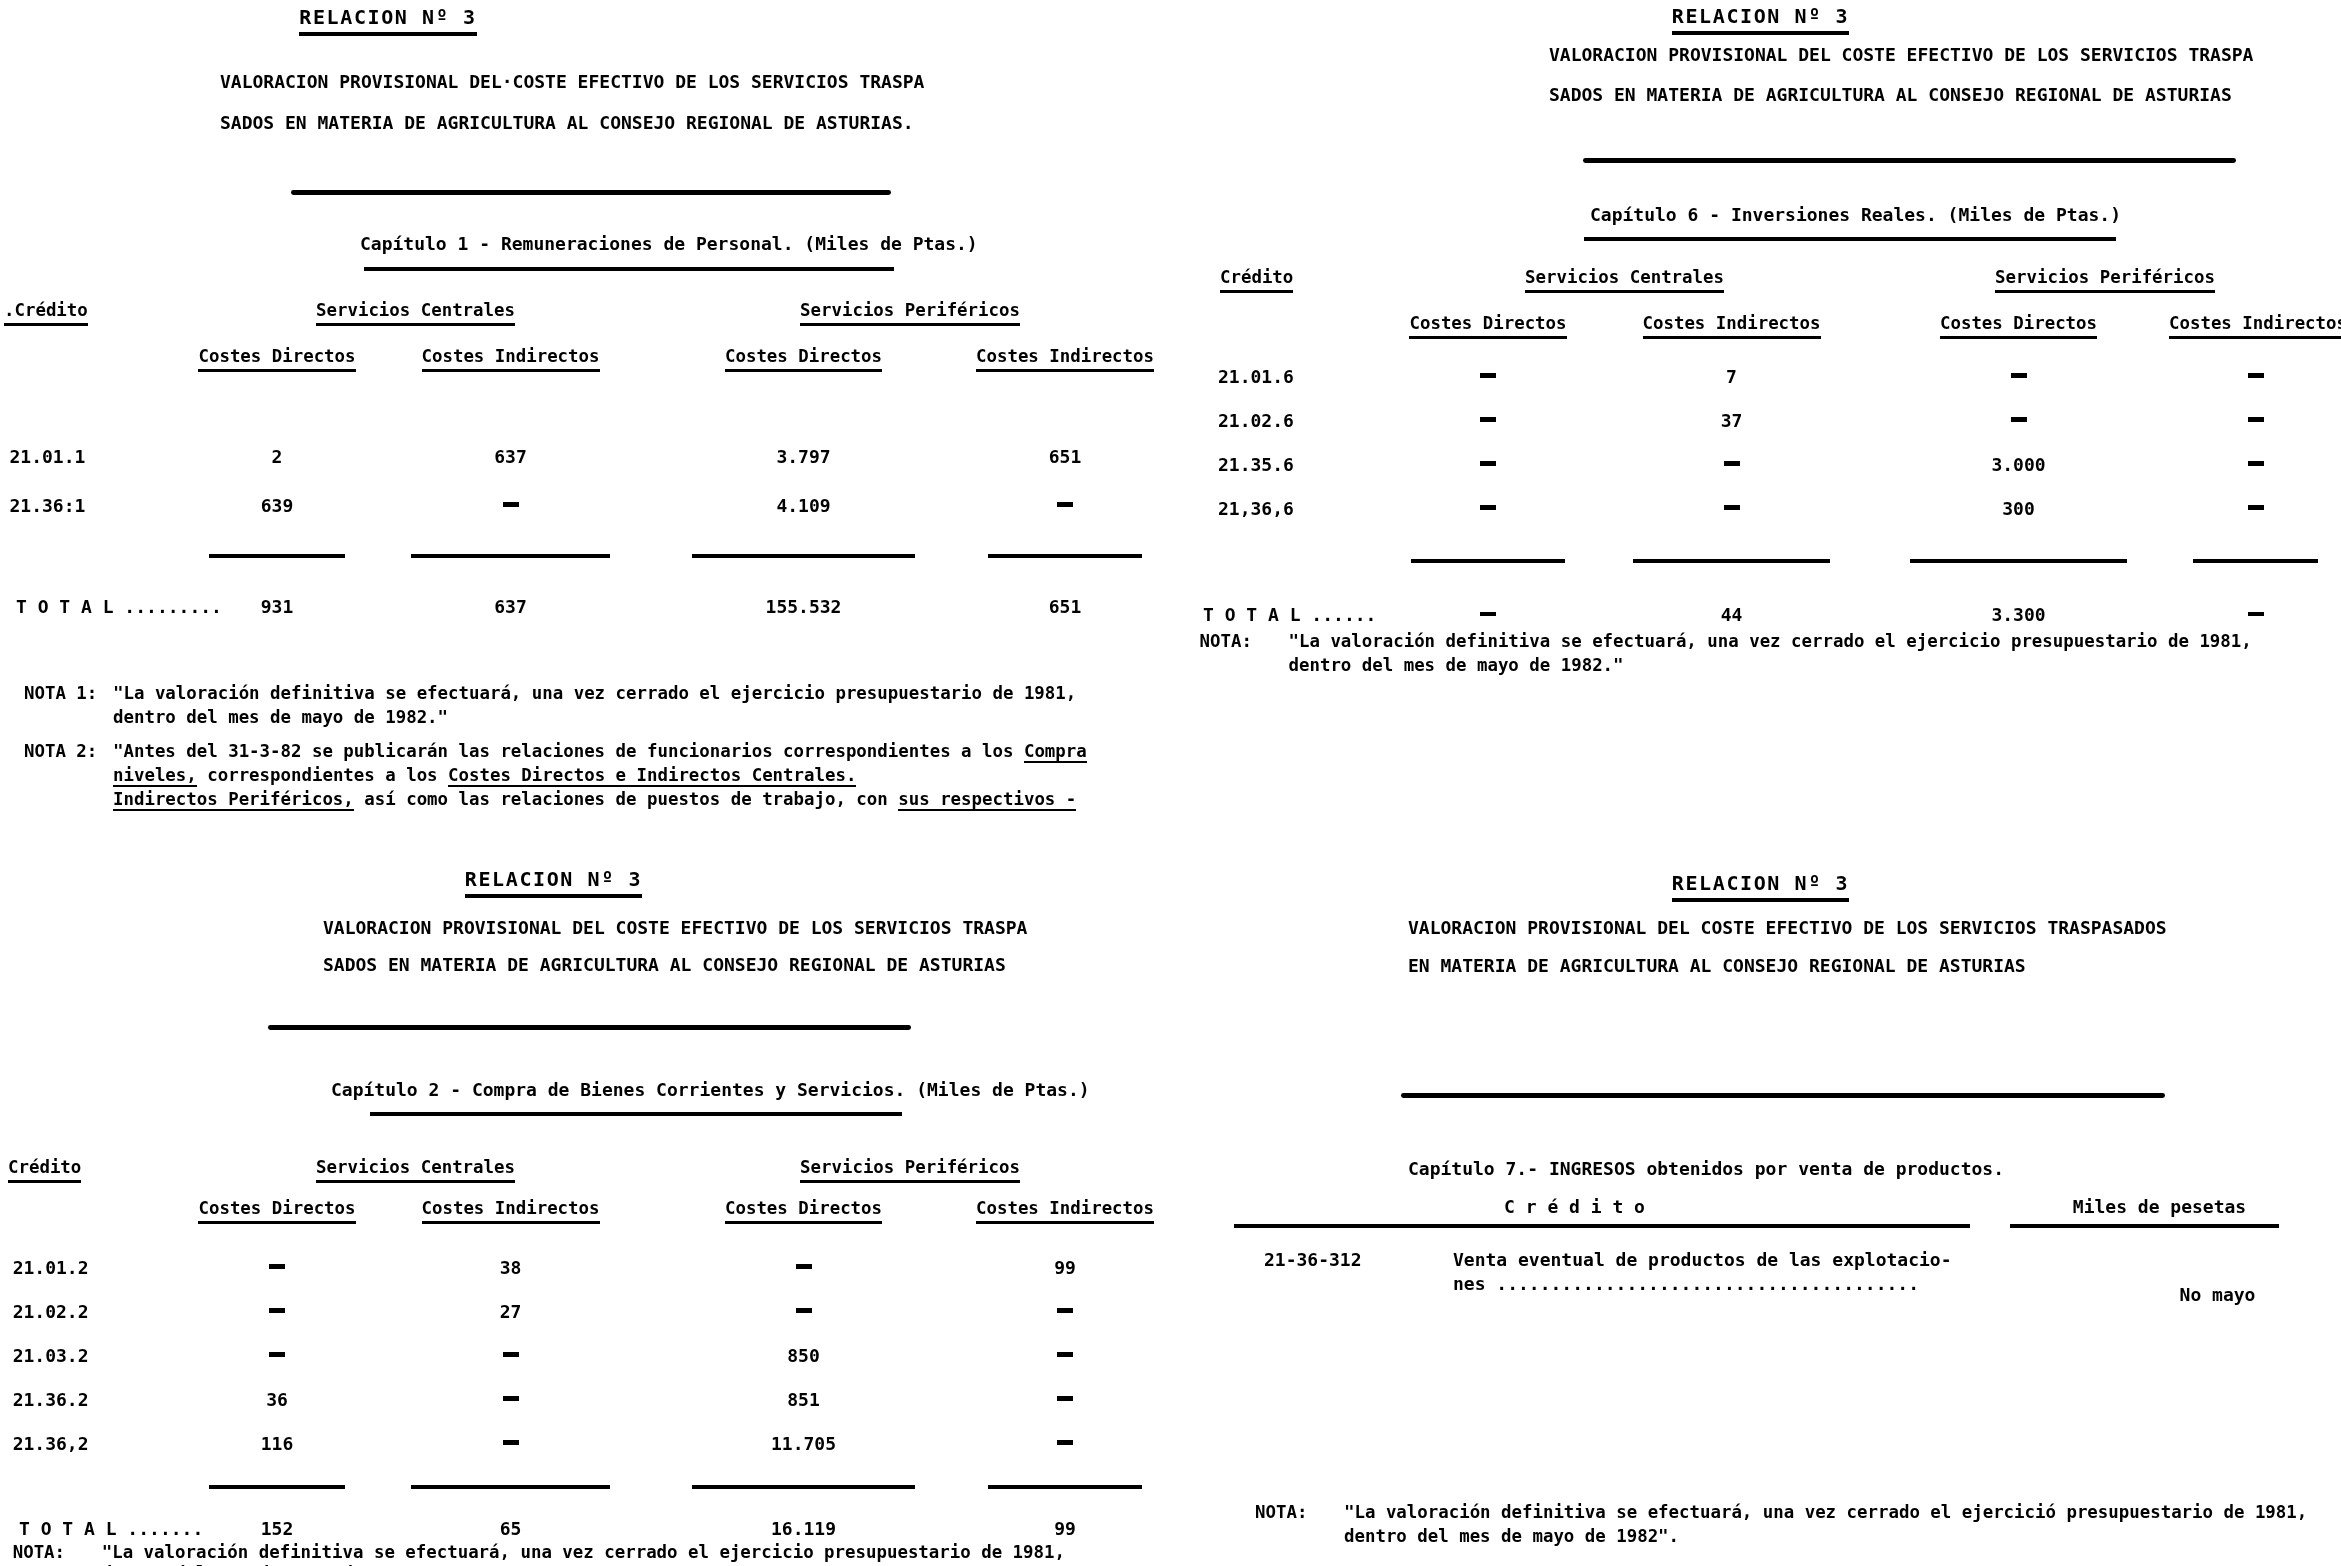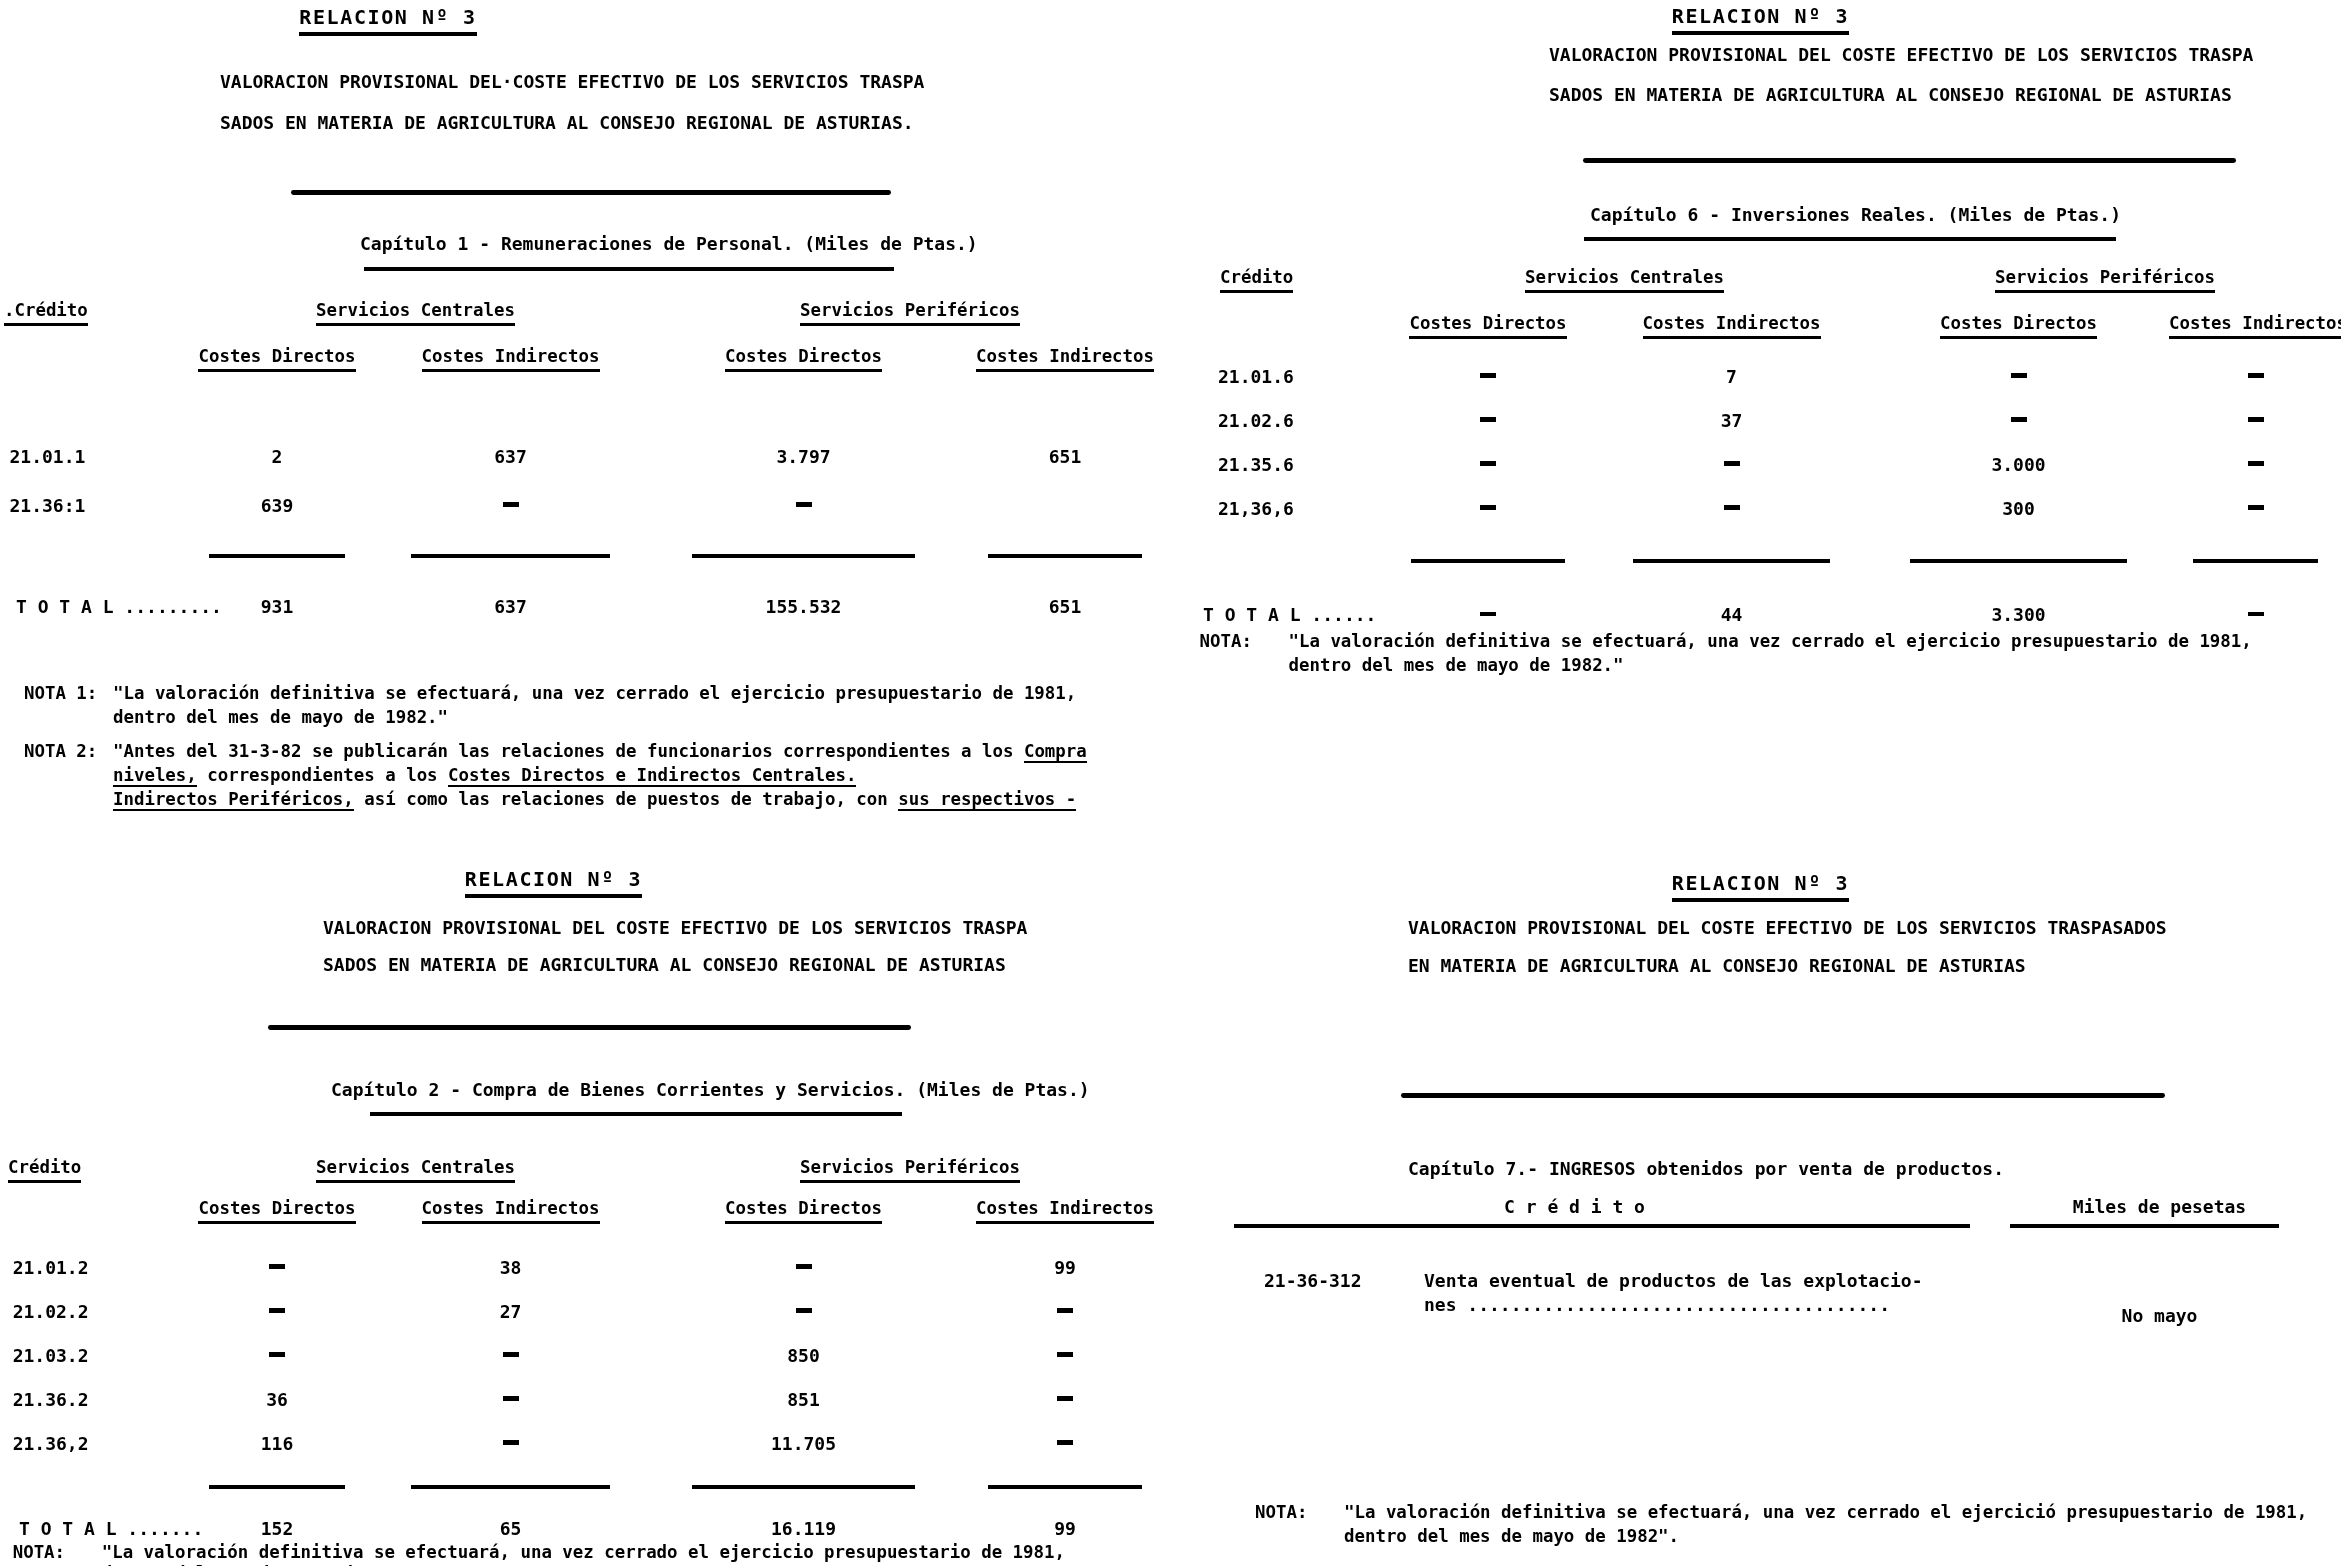--- a/index.html
+++ b/index.html
@@ -78,21 +78,21 @@
   .note-line{font-size:17.4px;line-height:24px;white-space:nowrap;}
   #q3 .note-line,#q3 .note-label{line-height:21.4px;}
   .useg{border-bottom:2.4px solid #000;padding-bottom:0.8px;}
 
   
   .income-table{position:absolute;left:0;top:360px;width:1171px;}
   .inc-head{display:grid;grid-template-columns:807px 363px;}
   .inc-h-text{font-size:18px;line-height:24px;text-align:center;}
   .inc-rule-credit{height:4px;background:#000;margin:4.7px 0 0 63px;width:736px;}
   .inc-rule-amount{height:4px;background:#000;margin:4.7px 0 0 32px;width:269px;}
-  .inc-row{display:grid;grid-template-columns:253px 554px 363px;margin-top:41px;}
+  .inc-row{display:grid;grid-template-columns:253px 554px 363px;margin-top:20px;gap:29px;}
   .inc-code{font-size:18px;padding-left:93px;line-height:24px;}
   .inc-desc .note-line{font-size:18px;}
   .inc-amount{text-align:center;font-size:18px;padding-top:36px;}
 </style>
 </head>
 <body>
 
 <div id="sheet">
 
   <section class="quad" id="q1">
@@ -122,20 +122,21 @@
           <div class="cell left"><span class="code">21.01.1</span></div>
           <div class="cell"><span class="val">2</span></div>
           <div class="cell"><span class="val">637</span></div>
           <div class="cell"><span class="val">3.797</span></div>
           <div class="cell"><span class="val">651</span></div>
         </div>
         <div class="trow drow">
           <div class="cell left"><span class="code">21.36:1</span></div>
           <div class="cell"><span class="val">639</span></div>
           <div class="cell"><span class="dash"></span></div>
+          <div class="cell"><span class="val">4.109</span></div>
           <div class="cell"><span class="dash"></span></div>
         </div>
         <div class="trow sumrow">
           <div class="cell"></div>
           <div class="cell">
             <div class="sum-line"></div>
           </div>
           <div class="cell">
             <div class="sum-line"></div>
           </div>

